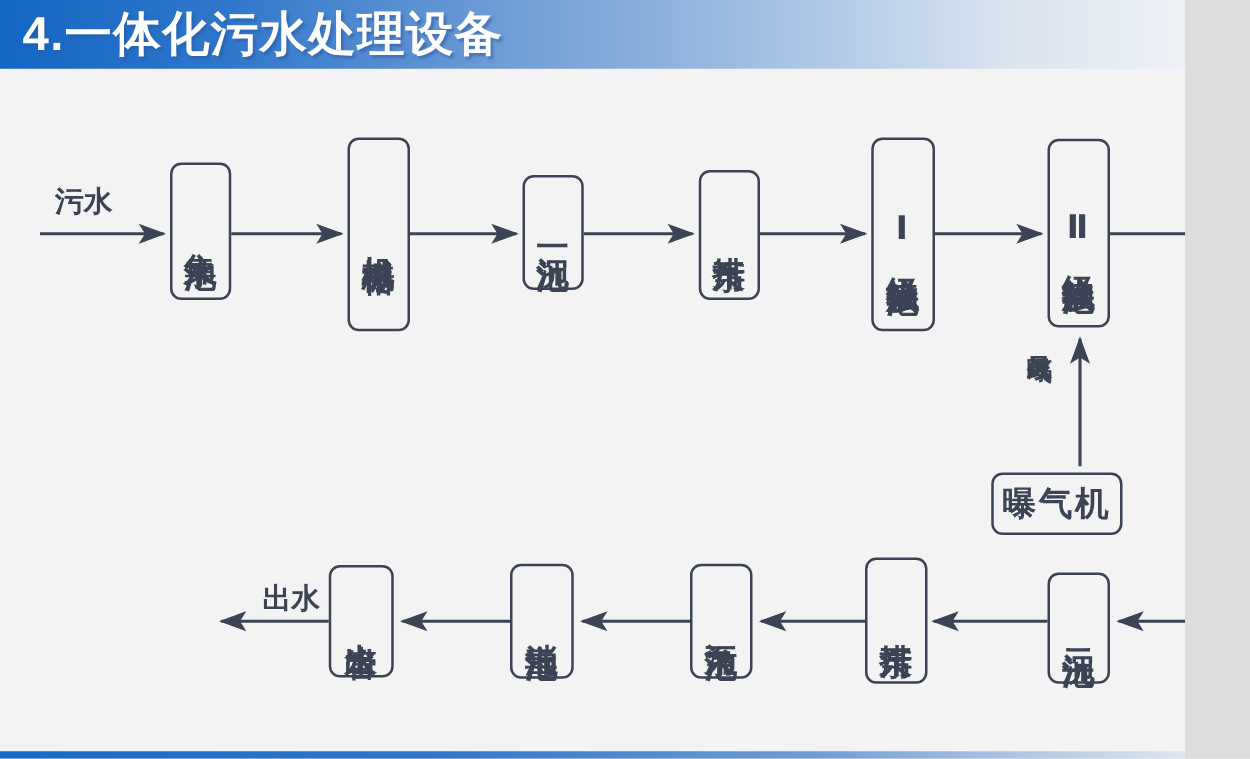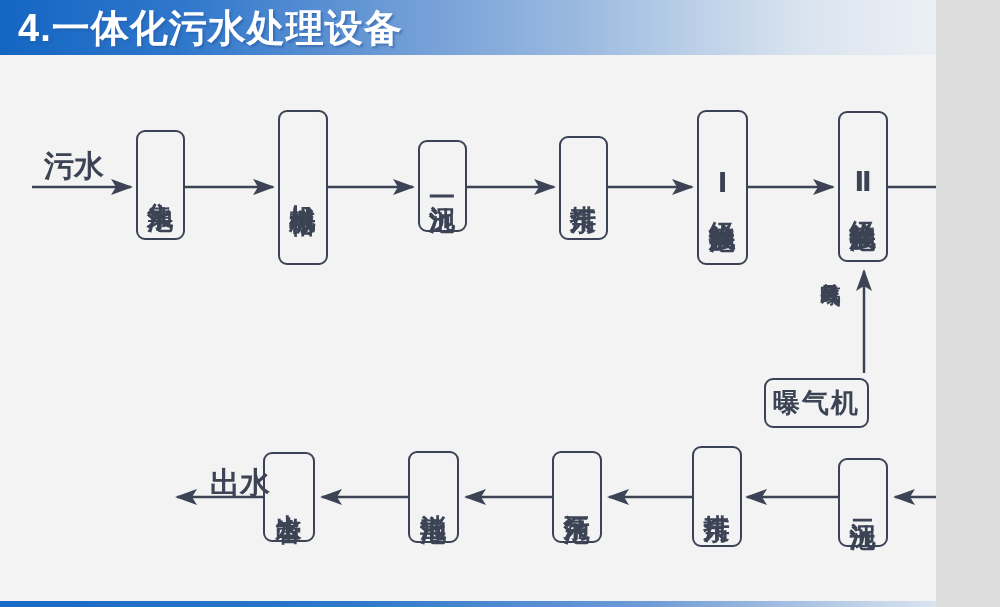--- a/index.html
+++ b/index.html
@@ -4,20 +4,21 @@
 <style>
   html, body { margin: 0; padding: 0; }
   body { font-family: "Liberation Sans", "DejaVu Sans", sans-serif; background: #dddddd; }
 
   .slide {
     position: relative;
     width: 936px;
     height: 607px;
     background: #f2f3f2;
     overflow: hidden;
+    padding-left: 12px;
   }
 
   
   .banner {
     position: absolute;
     left: 0; top: 0;
     width: 1000px; height: 55px;
     background: linear-gradient(90deg, #1366c3 0%, #2f77cb 18%, #6f9cd6 40%, #9bbae0 58%, #d9e3ef 80%, #f5f6f8 100%);
   }
   .banner h1 {
@@ -57,21 +58,21 @@
   }
   .node .htext {
     font-size: 27px;
     letter-spacing: 2px;
     white-space: nowrap;
   }
 
   .flow-label {
     position: absolute;
     color: #3b4354;
-    font-size: 30px;
+    font-size: 23px;
     font-weight: bold;
     white-space: nowrap;
   }
   .flow-label.vertical {
     writing-mode: vertical-rl;
     text-orientation: upright;
     font-size: 20px;
     line-height: 1.0;
     letter-spacing: 1px;
   }
@@ -130,21 +131,21 @@
     <div class="node" style="left:559px; top:136px; width:49px; height:104px;">
       <span class="vtext">排污泵</span>
     </div>
     <div class="node" style="left:697px; top:110px; width:51px; height:155px;">
       <span class="vtext">Ⅰ级接触池</span>
     </div>
     <div class="node" style="left:838px; top:111px; width:50px; height:151px;">
       <span class="vtext">Ⅱ级接触池</span>
     </div>
 
-    <div class="node" style="left:764px; top:378px; width:105px; height:50px;font-family:Liberation Serif, serif;">
+    <div class="node" style="left:793px; top:378px; width:105px; height:50px;font-family:Liberation Serif, serif;">
       <span class="htext">曝气机</span>
     </div>
     <div class="flow-label vertical" style="left:821px; top:268px; height:96px;">鼓风曝气</div>
 
     <div class="node" style="left:838px; top:458px; width:50px; height:89px;">
       <span class="vtext">二沉池</span>
     </div>
     <div class="node" style="left:692px; top:446px; width:50px; height:101px;">
       <span class="vtext">排污泵</span>
     </div>

